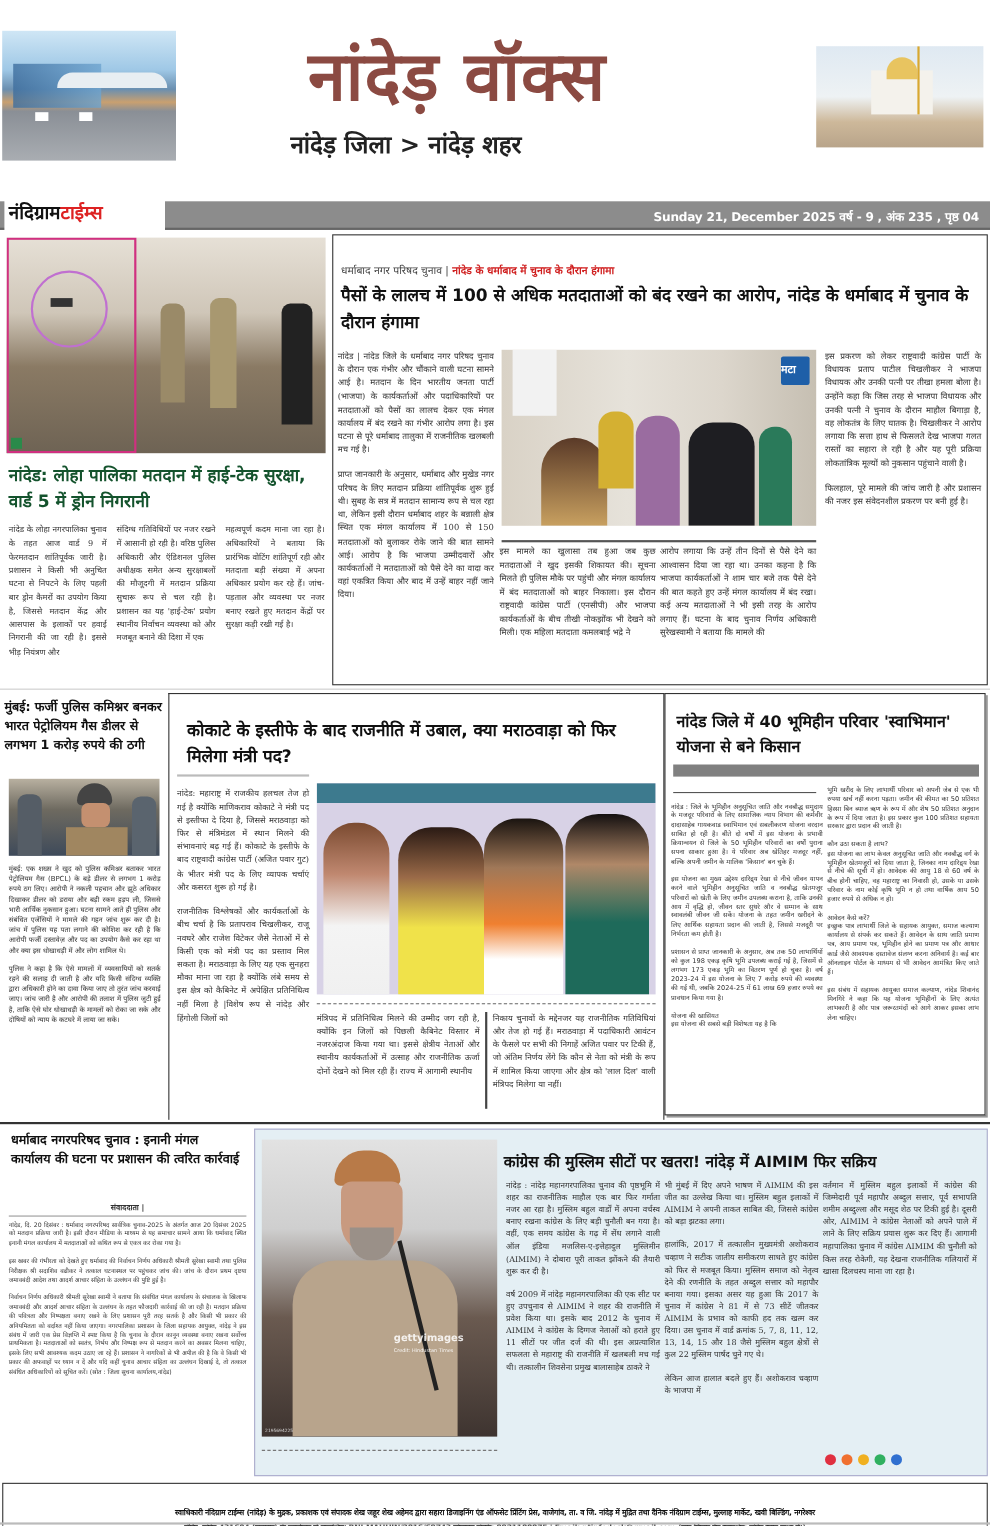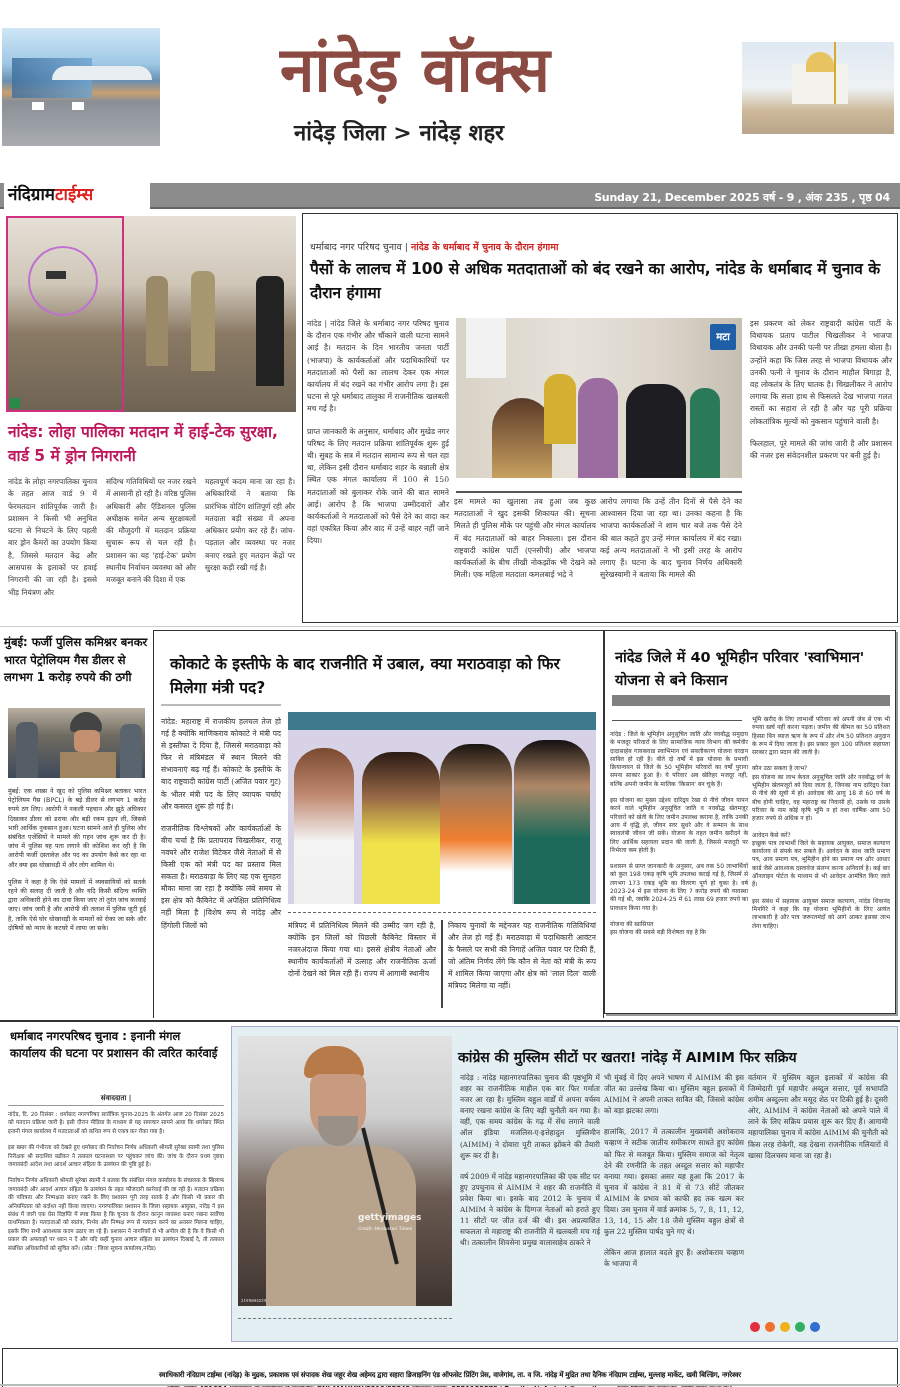--- a/index.html
+++ b/index.html
@@ -17,21 +17,21 @@
 </head>
 <body>
 
 <div class="photo" style="left:2px;top:28px;width:158px;height:118px;background:linear-gradient(180deg,#cfe6f5 0%,#9fc8e6 30%,#6a8fb0 45%,#c9a070 55%,#8a8f96 62%,#a9adb2 100%)">
   <div class="abs" style="left:10px;top:30px;width:80px;height:40px;background:linear-gradient(90deg,#3e6e9e,#6ea4cf);opacity:.8"></div>
   <div class="abs" style="left:50px;top:38px;width:100px;height:14px;border-radius:60px 60px 0 0;background:#e8eef2"></div>
   <div class="abs" style="left:30px;top:74px;width:12px;height:8px;background:#fff"></div>
   <div class="abs" style="left:70px;top:74px;width:12px;height:8px;background:#fff"></div>
 </div>
 <div class="head" style="position:absolute;left:280px;top:30px;width:340px;font-size:62px;line-height:80px;color:#8b4a42;letter-spacing:1px">नांदेड़ वॉक्स</div>
-<div class="head" style="position:absolute;left:294px;top:118px;width:340px;font-size:22px;line-height:30px;color:#222">नांदेड़ जिला &gt; नांदेड़ शहर</div>
+<div class="head" style="position:absolute;left:264px;top:118px;width:340px;font-size:22px;line-height:30px;color:#222">नांदेड़ जिला &gt; नांदेड़ शहर</div>
 <div class="photo" style="left:742px;top:42px;width:152px;height:92px;background:linear-gradient(180deg,#dfe9f2 0%,#eef2f4 50%,#cdb89a 75%,#b8a48a 100%)">
   <div class="abs" style="left:50px;top:22px;width:56px;height:40px;background:#f4f2ec"></div>
   <div class="abs" style="left:64px;top:10px;width:28px;height:20px;border-radius:14px 14px 0 0;background:#e8c460"></div>
   <div class="abs" style="left:92px;top:0px;width:2px;height:62px;background:#d8a830"></div>
 </div>
 
 <div style="position:absolute;left:0;top:183px;width:900px;height:26px;background:#8c8c8c;border-bottom:2px solid #666"></div>
 <div style="position:absolute;left:4px;top:180px;width:146px;height:32px;background:#fff;padding:2px 4px;font-family:'DejaVu Sans',sans-serif;font-weight:bold;font-size:17px;line-height:24px;white-space:nowrap">
   <span style="color:#111">नंदिग्राम</span><span style="color:#d22">टाईम्स</span>
 </div>
@@ -39,21 +39,21 @@
 
 <div class="photo" style="left:6px;top:216px;width:290px;height:196px;background:linear-gradient(180deg,#e6e0d6 0%,#cfc6b8 35%,#8a7a64 60%,#6e6354 100%)">
   <div class="abs" style="left:0;top:0;width:118px;height:196px;border:2px solid #d03080;box-sizing:border-box"></div>
   <div class="abs" style="left:22px;top:30px;width:70px;height:70px;border:2px solid #c070d0;border-radius:50%"></div>
   <div class="abs" style="left:40px;top:55px;width:20px;height:8px;background:#333"></div>
   <div class="abs" style="left:140px;top:60px;width:22px;height:90px;background:#9a8a68;border-radius:8px 8px 0 0"></div>
   <div class="abs" style="left:185px;top:55px;width:24px;height:100px;background:#a89870;border-radius:8px 8px 0 0"></div>
   <div class="abs" style="left:250px;top:60px;width:28px;height:110px;background:#222;border-radius:8px 8px 0 0"></div>
   <div class="abs" style="left:4px;top:182px;width:10px;height:10px;background:#2a8a4a"></div>
 </div>
-<div class="head" style="position:absolute;left:8px;top:420px;width:285px;font-size:15.5px;line-height:24px;text-align:left;color:#be185d">नांदेड: लोहा पालिका मतदान में हाई-टेक सुरक्षा, वार्ड 5 में ड्रोन निगरानी</div>
+<div class="head" style="position:absolute;left:8px;top:420px;width:285px;font-size:15.5px;line-height:24px;text-align:left;color:#14532d">नांदेड: लोहा पालिका मतदान में हाई-टेक सुरक्षा, वार्ड 5 में ड्रोन निगरानी</div>
 <div class="txt" style="position:absolute;left:8px;top:476px;width:89px;font-size:7.4px;line-height:12.3px">नांदेड के लोहा नगरपालिका चुनाव के तहत आज वार्ड 9 में फेरमतदान शांतिपूर्वक जारी है। प्रशासन ने किसी भी अनुचित घटना से निपटने के लिए पहली बार ड्रोन कैमरों का उपयोग किया है, जिससे मतदान केंद्र और आसपास के इलाकों पर हवाई निगरानी की जा रही है। इससे भीड़ नियंत्रण और</div>
 <div class="txt" style="position:absolute;left:106px;top:476px;width:90px;font-size:7.4px;line-height:12.3px">संदिग्ध गतिविधियों पर नजर रखने में आसानी हो रही है। वरिष्ठ पुलिस अधिकारी और ऍडिशनल पुलिस अधीक्षक समेत अन्य सुरक्षाबलों की मौजूदगी में मतदान प्रक्रिया सुचारू रूप से चल रही है। प्रशासन का यह 'हाई-टेक' प्रयोग स्थानीय निर्वाचन व्यवस्था को और मजबूत बनाने की दिशा में एक</div>
 <div class="txt" style="position:absolute;left:205px;top:476px;width:90px;font-size:7.4px;line-height:12.3px">महत्वपूर्ण कदम माना जा रहा है। अधिकारियों ने बताया कि प्रारंभिक वोटिंग शांतिपूर्ण रही और मतदाता बड़ी संख्या में अपना अधिकार प्रयोग कर रहे हैं। जांच-पड़ताल और व्यवस्था पर नजर बनाए रखते हुए मतदान केंद्रों पर सुरक्षा कड़ी रखी गई है।</div>
 
 <div style="position:absolute;left:302px;top:213px;width:596px;height:410px;border:1.5px solid #333"></div>
 <div style="position:absolute;left:310px;top:240px;width:580px;font-family:'DejaVu Sans',sans-serif;font-size:9.5px;line-height:14px">
   <span style="color:#444">धर्माबाद नगर परिषद चुनाव |</span>
   <span style="color:#d02020;font-weight:bold">नांदेड के धर्माबाद में चुनाव के दौरान हंगामा</span>
 </div>
 <div class="head" style="position:absolute;left:310px;top:257px;width:585px;font-size:15.5px;line-height:24px">पैसों के लालच में 100 से अधिक मतदाताओं को बंद रखने का आरोप, नांदेड के धर्माबाद में चुनाव के दौरान हंगामा</div>
@@ -61,21 +61,21 @@
   <p>नांदेड | नांदेड जिले के धर्माबाद नगर परिषद चुनाव के दौरान एक गंभीर और चौंकाने वाली घटना सामने आई है। मतदान के दिन भारतीय जनता पार्टी (भाजपा) के कार्यकर्ताओं और पदाधिकारियों पर मतदाताओं को पैसों का लालच देकर एक मंगल कार्यालय में बंद रखने का गंभीर आरोप लगा है। इस घटना से पूरे धर्माबाद तालुका में राजनीतिक खलबली मच गई है।</p>
   <p>प्राप्त जानकारी के अनुसार, धर्माबाद और मुखेड नगर परिषद के लिए मतदान प्रक्रिया शांतिपूर्वक शुरू हुई थी। सुबह के सत्र में मतदान सामान्य रूप से चल रहा था, लेकिन इसी दौरान धर्माबाद शहर के बन्नाली क्षेत्र स्थित एक मंगल कार्यालय में 100 से 150 मतदाताओं को बुलाकर रोके जाने की बात सामने आई। आरोप है कि भाजपा उम्मीदवारों और कार्यकर्ताओं ने मतदाताओं को पैसे देने का वादा कर वहां एकत्रित किया और बाद में उन्हें बाहर नहीं जाने दिया।</p>
 </div>
 <div class="photo" style="left:456px;top:318px;width:286px;height:160px;background:linear-gradient(90deg,#d9d2c6 0%,#e6e2da 40%,#dcd6cc 70%,#c6bfb2 100%)">
   <div class="abs" style="left:10px;top:0;width:40px;height:60px;background:#f2f2f2"></div>
   <div class="abs" style="left:36px;top:80px;width:60px;height:80px;background:linear-gradient(180deg,#5a3a28,#c8a060);border-radius:30px 30px 0 0"></div>
   <div class="abs" style="left:88px;top:56px;width:32px;height:70px;background:#d4b032;border-radius:14px 14px 0 0"></div>
   <div class="abs" style="left:122px;top:60px;width:40px;height:100px;background:#9a6ca0;border-radius:18px 18px 0 0"></div>
   <div class="abs" style="left:170px;top:66px;width:60px;height:94px;background:#1e1e22;border-radius:22px 22px 0 0"></div>
   <div class="abs" style="left:234px;top:70px;width:30px;height:90px;background:#2a7a5a;border-radius:14px 14px 0 0"></div>
-  <div class="abs" style="left:254px;top:6px;width:26px;height:26px;background:#1e5fa8;color:#fff;font-family:'DejaVu Sans',sans-serif;font-weight:bold;font-size:10px;line-height:26px;text-align:center;border-radius:2px">मटा</div>
+  <div class="abs" style="left:254px;top:6px;width:26px;height:26px;background:#1e5fa8;color:#fff;font-family:'DejaVu Sans',sans-serif;font-weight:bold;font-size:10px;line-height:26px;border-radius:2px">मटा</div>
 </div>
 <div style="position:absolute;left:456px;top:491px;width:286px;height:1.5px;background:#555"></div>
 <div class="txt" style="position:absolute;left:454px;top:496px;width:142px;font-size:7.6px;line-height:12.2px">इस मामले का खुलासा तब हुआ जब कुछ मतदाताओं ने खुद इसकी शिकायत की। सूचना मिलते ही पुलिस मौके पर पहुंची और मंगल कार्यालय में बंद मतदाताओं को बाहर निकाला। इस दौरान राष्ट्रवादी कांग्रेस पार्टी (एनसीपी) और भाजपा कार्यकर्ताओं के बीच तीखी नोकझोंक भी देखने को मिली। एक महिला मतदाता कमलबाई भद्रे ने</div>
 <div class="txt" style="position:absolute;left:600px;top:496px;width:142px;font-size:7.6px;line-height:12.2px">आरोप लगाया कि उन्हें तीन दिनों से पैसे देने का आश्वासन दिया जा रहा था। उनका कहना है कि भाजपा कार्यकर्ताओं ने शाम चार बजे तक पैसे देने की बात कहते हुए उन्हें मंगल कार्यालय में बंद रखा। कई अन्य मतदाताओं ने भी इसी तरह के आरोप लगाए हैं। घटना के बाद चुनाव निर्णय अधिकारी सुरेखस्वामी ने बताया कि मामले की</div>
 <div class="txt" style="position:absolute;left:750px;top:318px;width:142px;font-size:7.6px;line-height:12.2px">
   <p>इस प्रकरण को लेकर राष्ट्रवादी कांग्रेस पार्टी के विधायक प्रताप पाटील चिखलीकर ने भाजपा विधायक और उनकी पत्नी पर तीखा हमला बोला है। उन्होंने कहा कि जिस तरह से भाजपा विधायक और उनकी पत्नी ने चुनाव के दौरान माहौल बिगाड़ा है, वह लोकतंत्र के लिए घातक है। चिखलीकर ने आरोप लगाया कि सत्ता हाथ से फिसलते देख भाजपा गलत रास्तों का सहारा ले रही है और यह पूरी प्रक्रिया लोकतांत्रिक मूल्यों को नुकसान पहुंचाने वाली है।</p>
   <p>फिलहाल, पूरे मामले की जांच जारी है और प्रशासन की नजर इस संवेदनशील प्रकरण पर बनी हुई है।</p>
 </div>
 
 <div style="position:absolute;left:0;top:626px;width:900px;height:1px;background:#ccc"></div>

